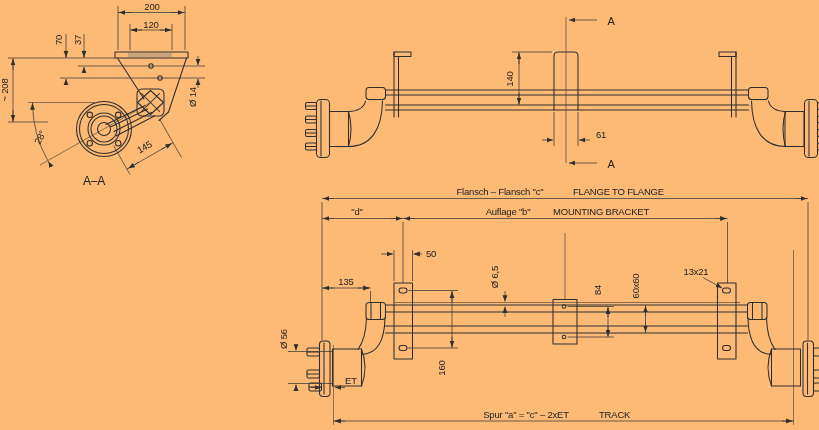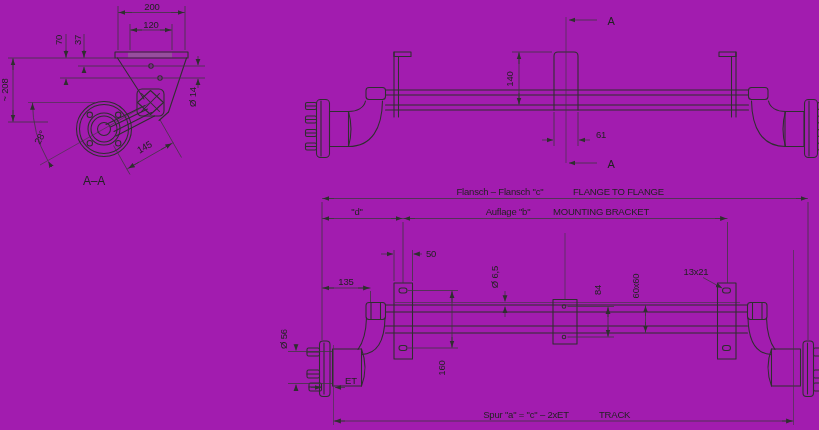--- a/index.html
+++ b/index.html
@@ -1,16 +1,16 @@
 <!DOCTYPE html>
 <html><head>
 <meta charset="utf-8">
 <style>
   html,body{margin:0;padding:0;background:#ffffff;}
-  .stage{width:819px;height:430px;background:#a21caf;position:relative;overflow:hidden;
+  .stage{width:819px;height:430px;background:#fdba74;position:relative;overflow:hidden;
          font-family:"Liberation Sans",sans-serif;}
   svg{display:block}
   .s  {stroke:#2f2f2f;stroke-width:1.05;fill:none;stroke-linecap:round;stroke-linejoin:round;}
   .s2 {stroke:#3a3a3a;stroke-width:.75;fill:none;stroke-linecap:butt;}
   .thin{stroke:#3a3a3a;stroke-width:.6;fill:none;}
   .band{fill:#8a8a8a;opacity:.45;stroke:none;}
   text{fill:#222;font-size:9.5px;letter-spacing:-0.2px;font-family:"Liberation Sans",sans-serif;}
   .tA{font-size:11px;}
   .tAA{font-size:12px;}
 </style>

